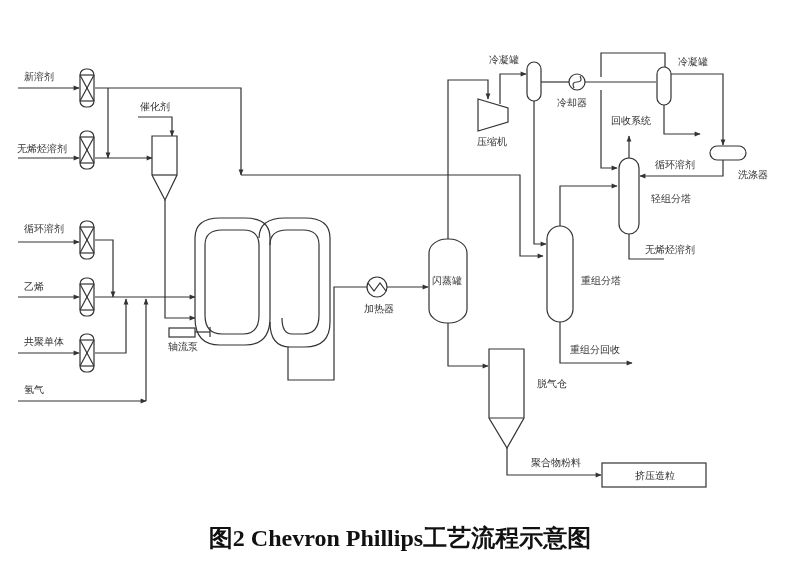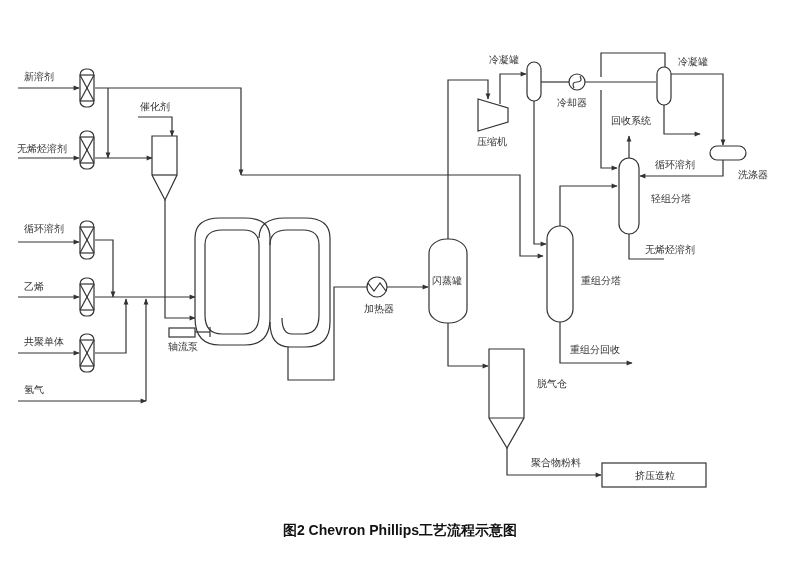--- a/index.html
+++ b/index.html
@@ -1,21 +1,21 @@
 <!DOCTYPE html>
 <html><head>
 <meta charset="utf-8">
 <style>
   html, body { margin: 0; padding: 0; background: #ffffff; }
   body { width: 800px; height: 581px; position: relative; overflow: hidden; font-family: "DejaVu Sans", sans-serif; }
   #diagram { position: absolute; left: 0; top: 0; width: 800px; height: 581px; }
   #diagram text { font-family: "DejaVu Sans", sans-serif; font-size: 10px; fill: #333333; }
   .ln { stroke: #333333; stroke-width: 1.2; fill: none; }
   .eq { stroke: #333333; stroke-width: 1.2; fill: #ffffff; }
-  .caption { position: absolute; left: 0; top: 522px; width: 800px; text-align: center; font-family: Liberation Sans, sans-serif; font-weight: bold; font-size: 14px; color: #111111; }
+  .caption { position: absolute; left: 0; top: 522px; width: 800px; text-align: center; font-family: Liberation Serif, serif; font-weight: bold; font-size: 24px; color: #111111; }
 </style>
 </head>
 <body>
 
 <svg id="diagram" viewBox="0 0 800 581" xmlns="http://www.w3.org/2000/svg">
   <defs>
     <marker id="arr" viewBox="0 0 10 10" refX="9" refY="5" markerWidth="7" markerHeight="5" orient="auto">
       <path d="M0,1 L10,5 L0,9 z" fill="#333333"></path>
     </marker>
     <g id="filter">

